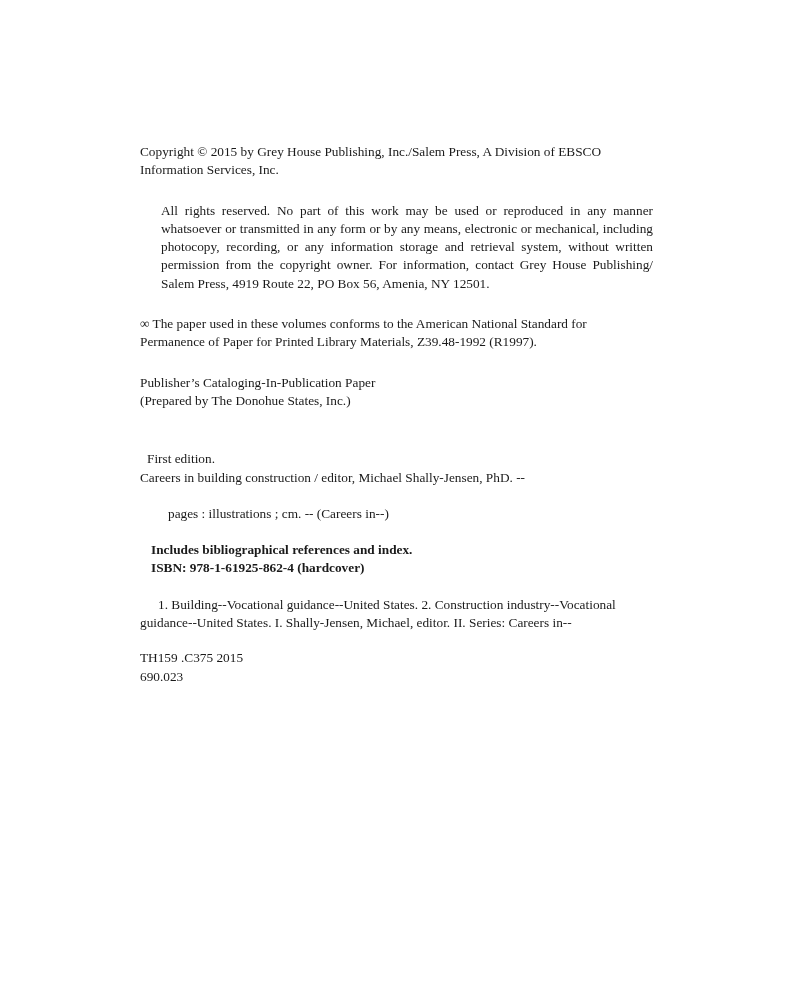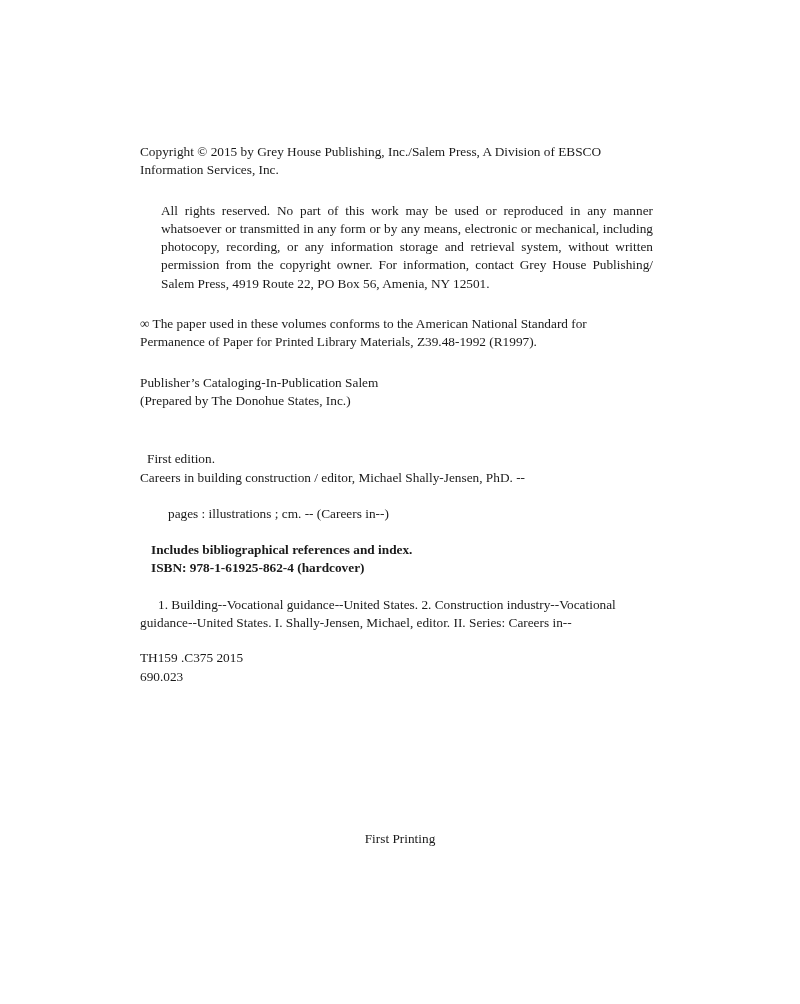--- a/index.html
+++ b/index.html
@@ -83,21 +83,21 @@
     <div class="gap-copyright"></div>
 
     <p class="para-justified">All rights reserved. No part of this work may be used or reproduced in any manner whatsoever or transmitted in any form or by any means, electronic or mechanical, including photocopy, recording, or any information storage and retrieval system, without written permission from the copyright owner. For information, contact Grey House Publishing/ Salem Press, 4919 Route 22, PO Box 56, Amenia, NY 12501.</p>
 
     <div class="gap-rights"></div>
 
     <p class="para-left">∞ The paper used in these volumes conforms to the American National Standard for Permanence of Paper for Printed Library Materials, Z39.48-1992 (R1997).</p>
 
     <div class="gap-paper"></div>
 
-    <p class="para-left">Publisher’s Cataloging-In-Publication Salem</p>
+    <p class="para-left">Publisher’s Cataloging-In-Publication Paper</p>
     <p class="para-left">(Prepared by The Donohue States, Inc.)</p>
 
     <div class="gap-cip"></div>
 
     <p class="para-left indent-1">First edition.</p>
     <p class="para-left">Careers in building construction / editor, Michael Shally-Jensen, PhD. --</p>
 
     <div class="gap-block"></div>
 
     <p class="para-left indent-4">pages : illustrations ;  cm. -- (Careers in--)</p>
@@ -111,17 +111,16 @@
 
     <p class="para-left hang">1. Building--Vocational guidance--United States.  2. Construction industry--Vocational guidance--United States.  I. Shally-Jensen, Michael, editor.  II. Series: Careers in--</p>
 
     <div class="gap-small"></div>
 
     <p class="para-left">TH159 .C375 2015</p>
     <p class="para-left">690.023</p>
 
   </div>
 
-  <div class="footer-printing">First Printing</div>
 
   <div class="footer-country">PRINTED IN THE UNITED STATES OF AMERICA</div>
 
 </div>
 
 </body></html>

